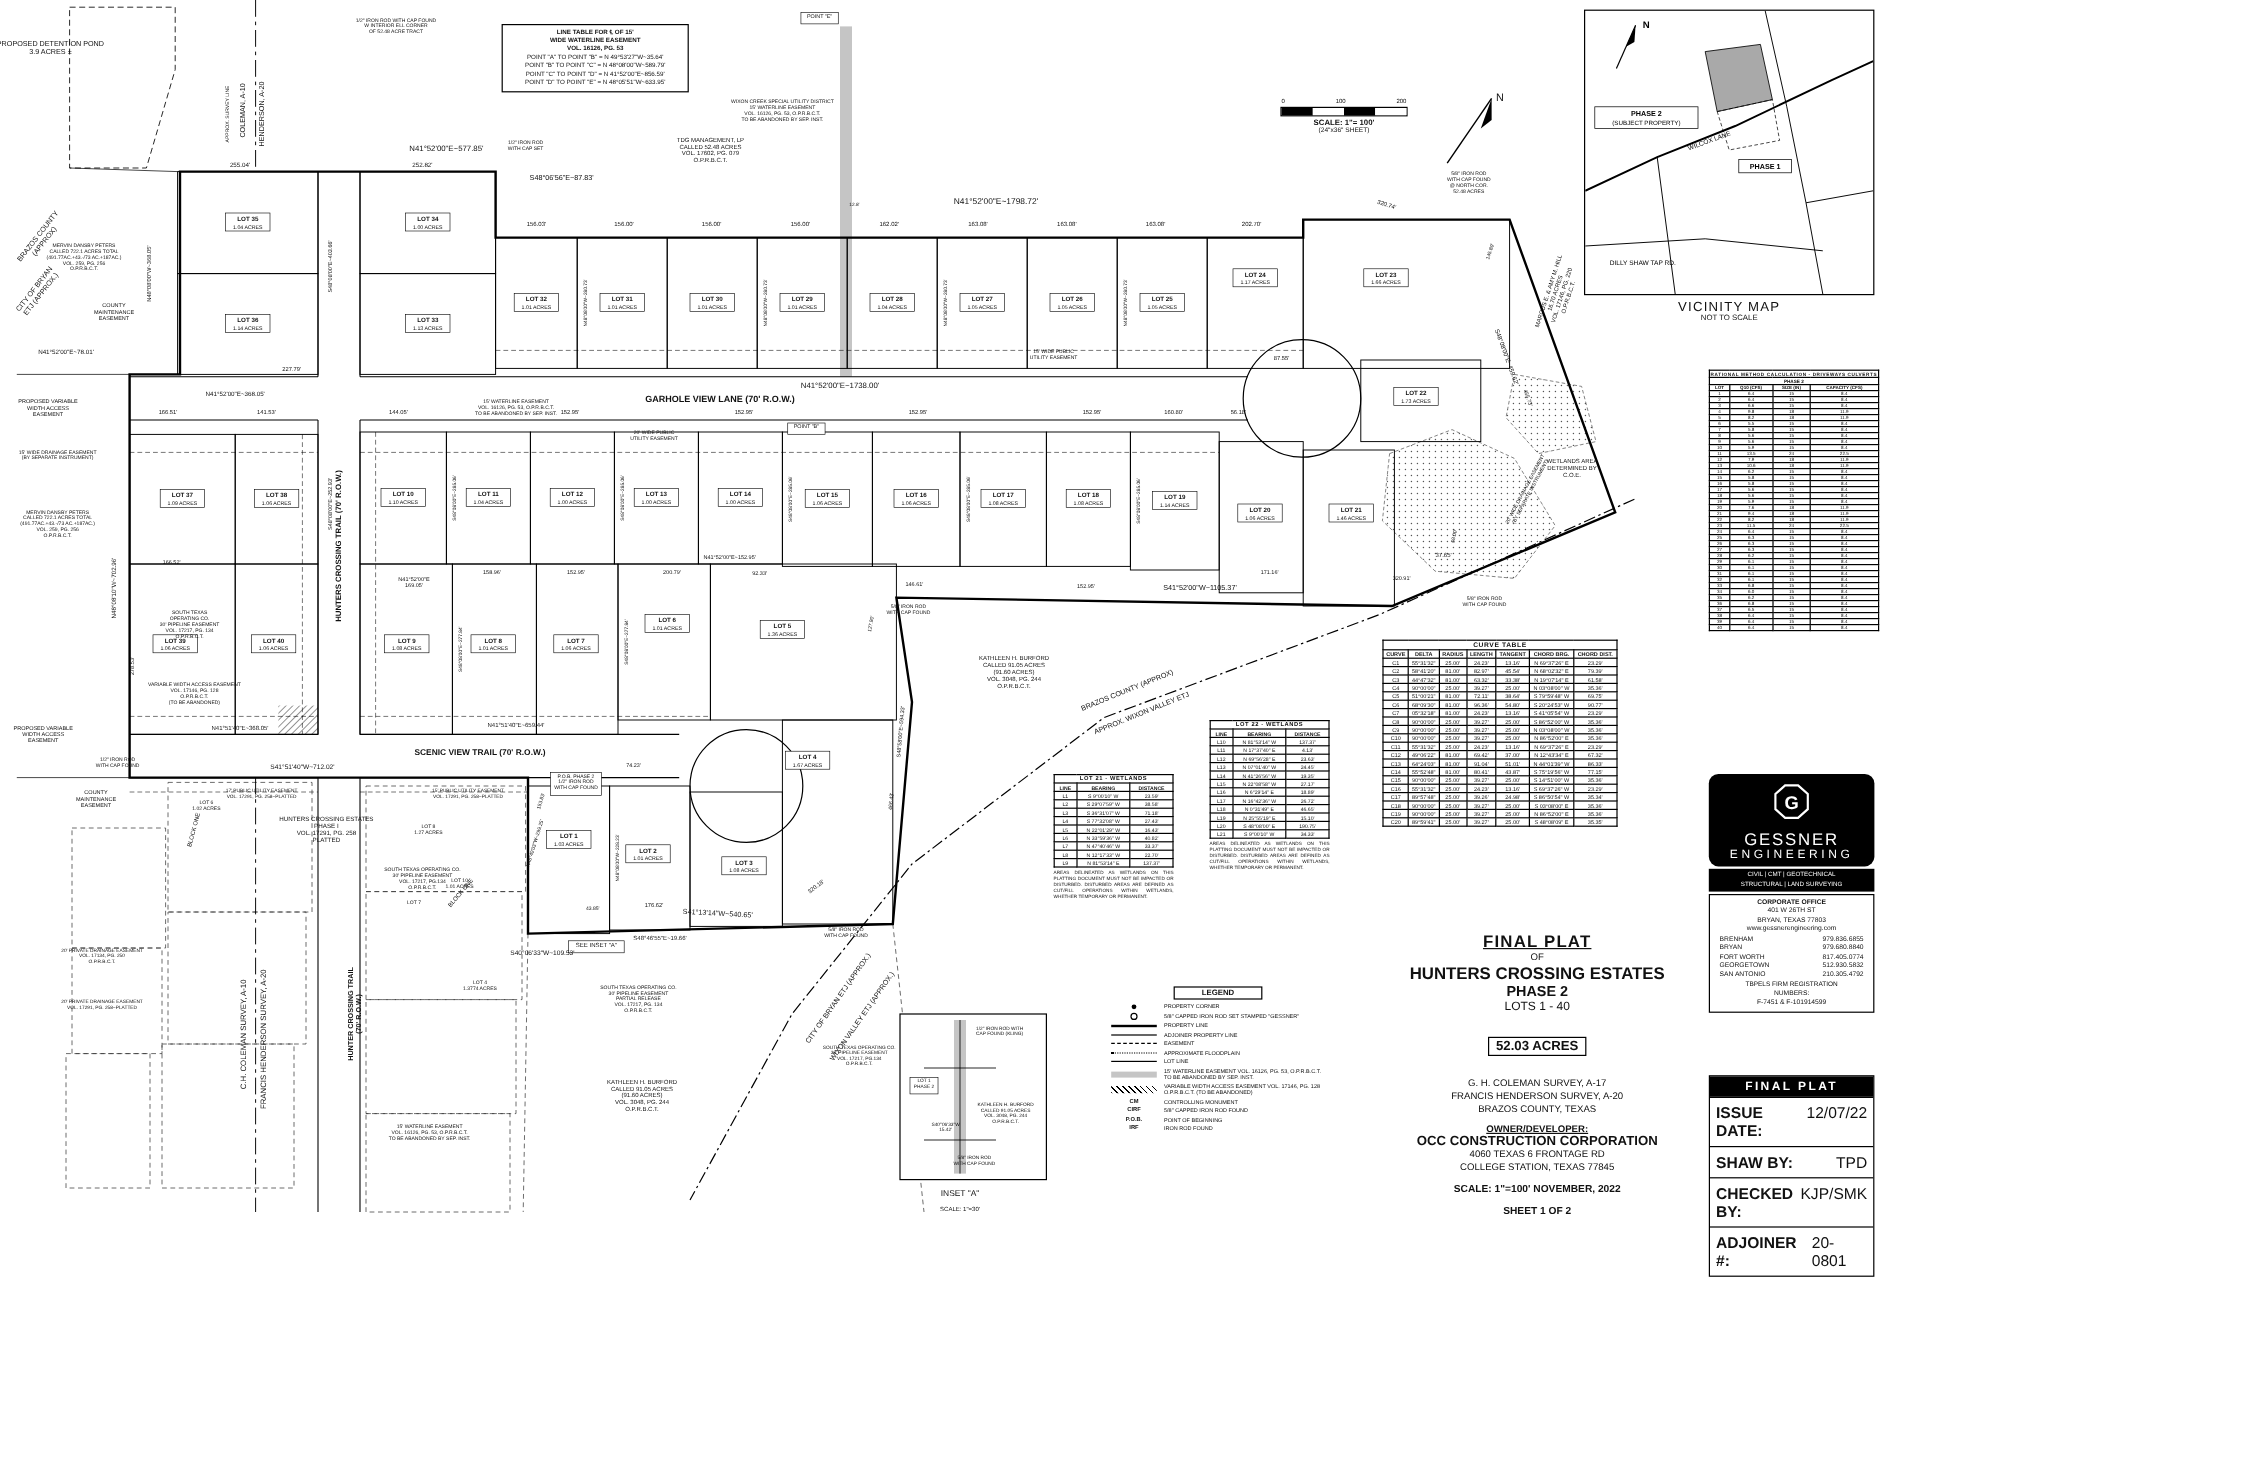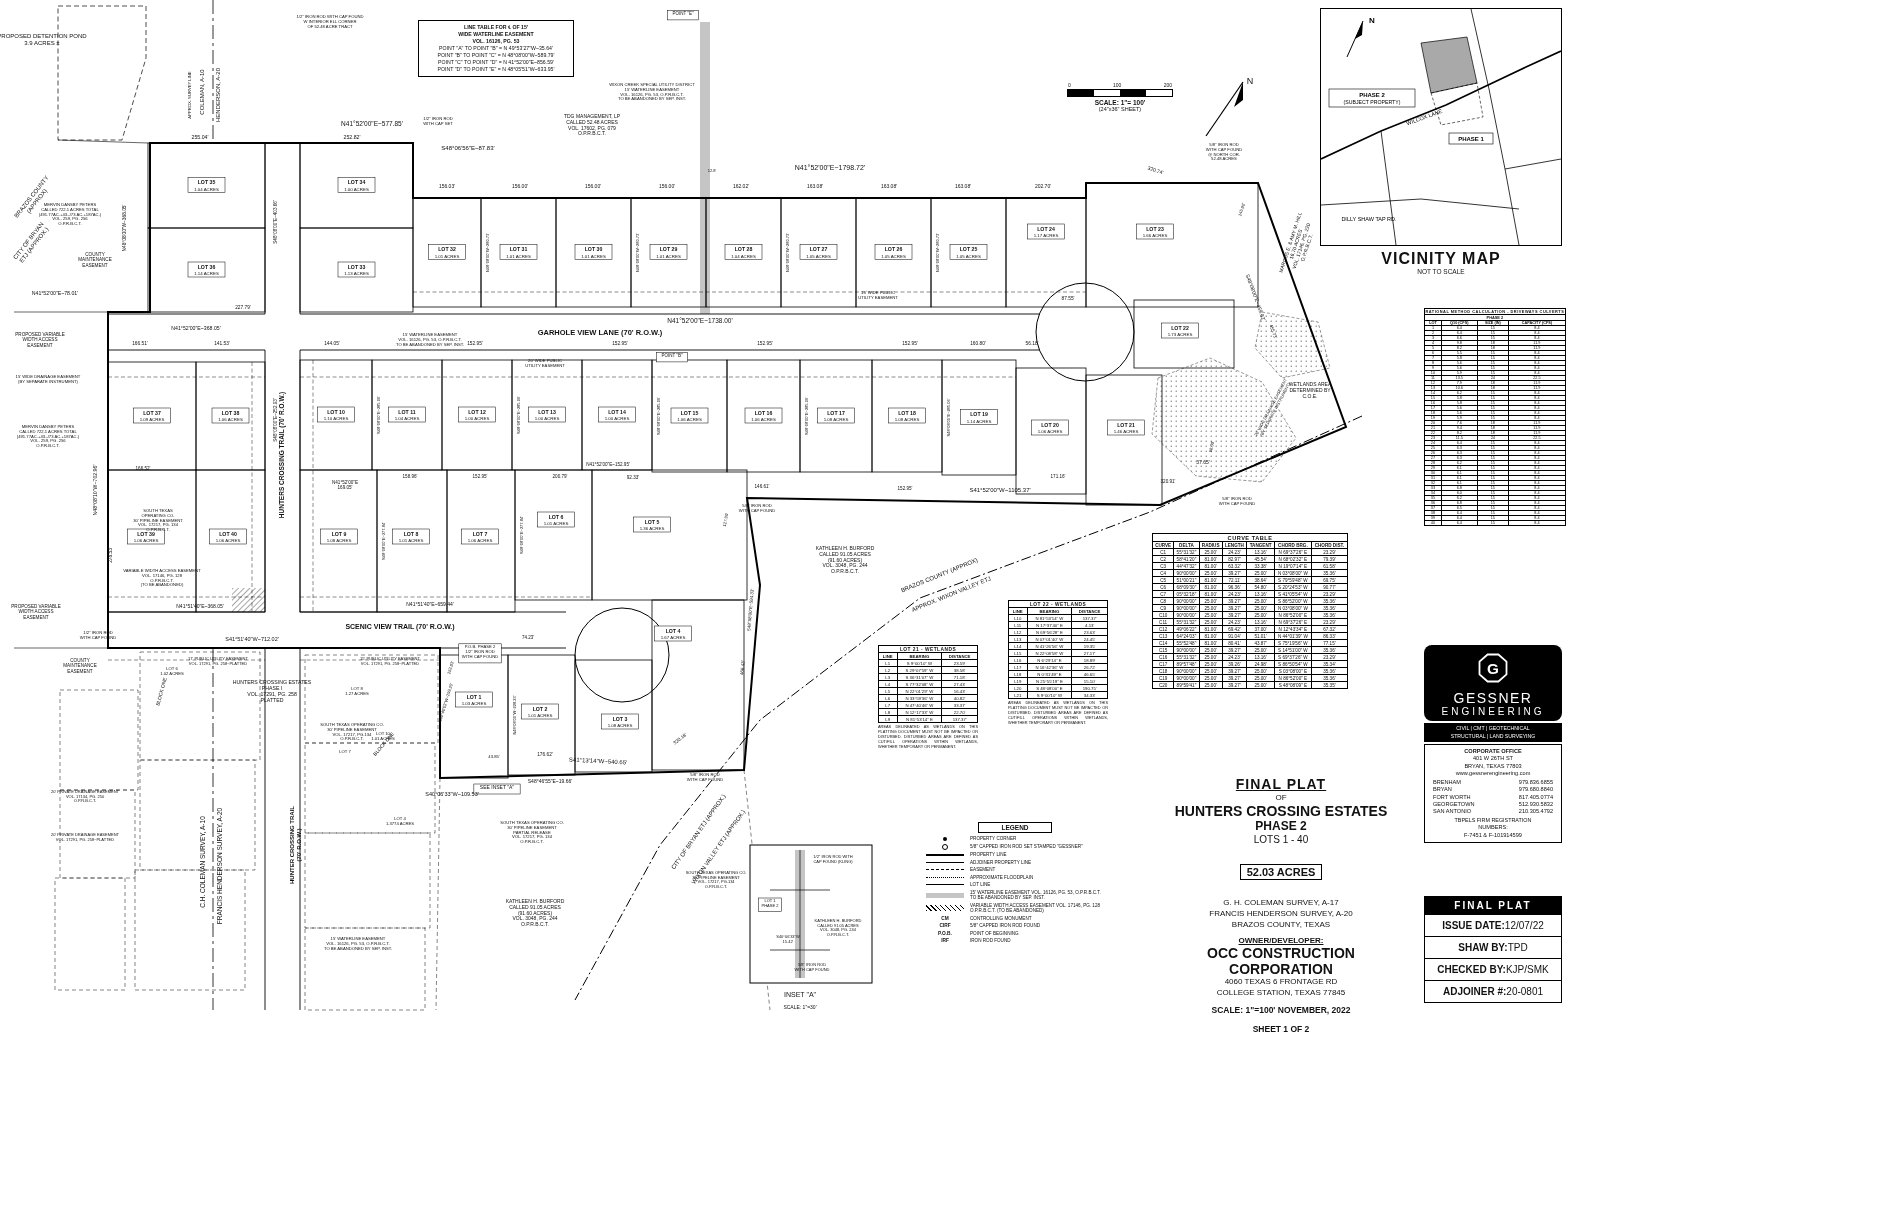--- a/index.html
+++ b/index.html
@@ -23,21 +23,21 @@
   #scalebar{width:116px;text-align:center}
   .sb-ticks{display:flex;justify-content:space-between;font-size:5px;width:104px;margin:0 auto}
   .sb-bar{display:flex;width:104px;height:6px;border:1px solid #000;margin:1px auto}
   .sb-bar i{flex:1;background:#fff}
   .sb-bar i.b{background:#000}
   .sb-label{font-size:6.5px;font-weight:bold;margin-top:2px}
   .sb-sheet{font-size:5.5px}
   
   #vicinity{border:1.2px solid #000}
   #vicinity-title{text-align:center}
-  #vicinity-title .vt1{font-size:16px;font-weight:bold;letter-spacing:1px}
+  #vicinity-title .vt1{font-size:11px;font-weight:normal;letter-spacing:1px}
   #vicinity-title .vt2{font-size:6.5px}
   
   #legend{font-size:4.6px}
   .lg-title{font-weight:bold;font-size:6.5px;text-align:center;border:0.7px solid #000;width:70px;margin:0 auto 3px auto;padding:1px}
   .lg-row{display:flex;align-items:center;gap:4px;margin:2px 0}
   .lg-sym{flex:0 0 42px;display:flex;justify-content:center;align-items:center}
   .lg-sym i{display:block}
   .lg-abbr{font-weight:bold;font-size:4.8px}
   .lg-txt{flex:1;line-height:1.2}
   .s-dot{width:4px;height:4px;background:#000;border-radius:50%}
@@ -52,39 +52,39 @@
   
   #title-block{text-align:center}
   .tb-fp{font-size:14px;font-weight:bold;text-decoration:underline;letter-spacing:1px}
   .tb-of{font-size:8px;margin:1px 0}
   .tb-name{font-size:14px;font-weight:bold}
   .tb-ph{font-size:12px;font-weight:bold}
   .tb-lots{font-size:10px;font-weight:normal;margin:1px 0}
   .tb-acres{display:inline-block;border:1.5px solid #000;font-size:11px;font-weight:bold;padding:1px 6px;margin:18px 0}
   .tb-sv{font-size:8px;line-height:1.35}
   .tb-own-l{font-size:8px;font-weight:bold;text-decoration:underline;margin-top:6px}
-  .tb-own{font-size:14px;font-weight:bold}
+  .tb-own{font-size:11px;font-weight:bold}
   .tb-own-a{font-size:8px;line-height:1.3}
   .tb-scale{font-size:8.5px;font-weight:bold;margin-top:7px}
   .tb-sheet{font-size:8.5px;font-weight:bold;margin-top:9px}
   
   #gessner{width:138px}
   .gx-logo{background:#000;color:#fff;border-radius:8px;padding:5px 4px 4px 4px;text-align:center}
   .gx-name{font-size:14px;font-weight:normal;letter-spacing:1.5px;color:#fff}
   .gx-name2{font-size:10px;letter-spacing:3px;color:#fff}
   .gx-strip{background:#000;color:#fff;text-align:center;font-size:5.2px;line-height:1.45;padding:2px;margin-top:2px}
   .gx-contact{border:1px solid #000;margin-top:2px;padding:3px 2px;font-size:5.6px;text-align:center;line-height:1.3}
   .gx-b{font-weight:bold}
   #offices{margin-top:2px}
   .off-row{display:flex;justify-content:space-between;padding:0 6px;font-size:5.6px}
   .gx-tb{margin-top:2px;font-size:5.4px}
   
   #issue-block{border:1.6px solid #000;width:138px}
   .iss-head{background:#000;color:#fff;text-align:center;font-weight:bold;font-size:10px;letter-spacing:2px;padding:3px 0}
-  .iss-row{display:flex;justify-content:center;border-top:1px solid #000;padding:5px 5px;font-size:10px}
+  .iss-row{display:flex;justify-content:space-between;border-top:1px solid #000;padding:5px 5px;font-size:13px}
   .iss-l{font-weight:bold}
 </style>
 </head>
 <body>
 
 <div class="sheet">
 
   <svg id="plat" width="1886" height="1215" viewBox="0 0 1886 1215">
     <defs>
       <pattern id="hatch" width="4" height="4" patternUnits="userSpaceOnUse" patternTransform="rotate(45)">

